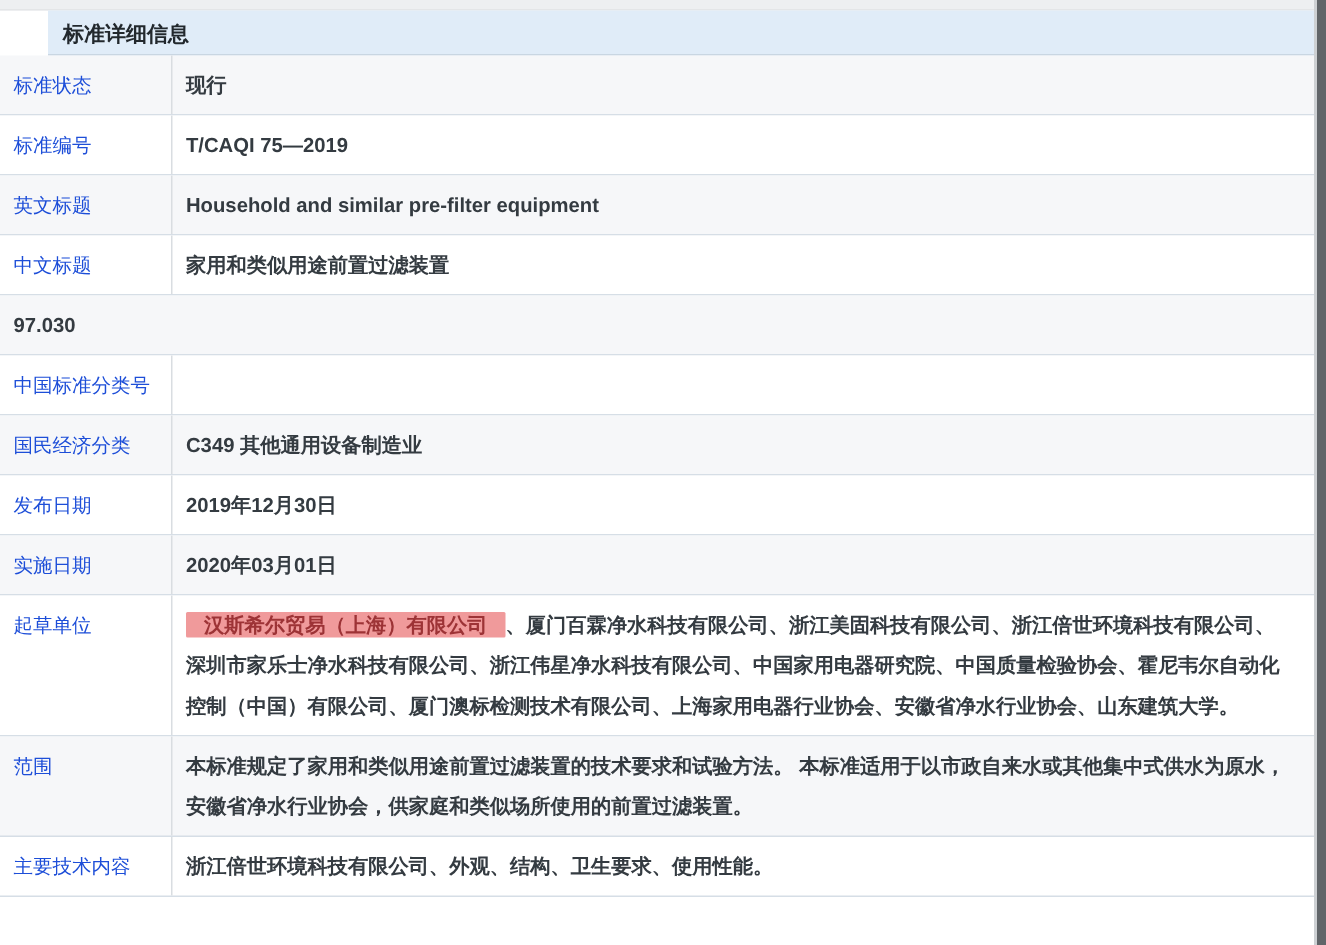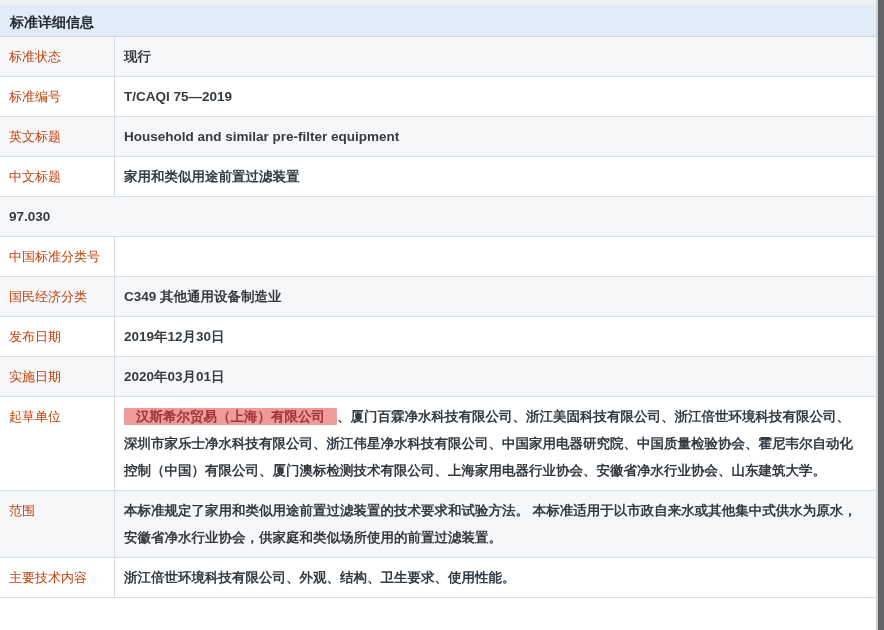--- a/index.html
+++ b/index.html
@@ -21,34 +21,35 @@
   }
   .panel-header {
     background: #e0ecf8;
     height: 30px;
     line-height: 30px;
     padding-left: 10px;
     font-size: 14px;
     font-weight: bold;
     color: #22282d;
     border-bottom: 1px solid #c9d6e2;
+    margin-left: 32px;
   }
   .rows { width: 100%; }
   .row {
     display: flex;
     border-bottom: 1px solid #d6dee6;
     background: #ffffff;
   }
   .row:nth-child(odd) { background: #f6f7f9; }
   .label-cell {
     width: 115px;
     flex: 0 0 115px;
     padding: 9px 4px 9px 9px;
     border-right: 1px solid #d9dde1;
-    color: #c2410c;
+    color: #1d4ed8;
     font-size: 13px;
     line-height: 21px;
   }
   .value-cell {
     flex: 1 1 auto;
     padding: 6px 14px 6px 9px;
     color: #343b41;
     font-size: 13.5px;
     line-height: 27px;
     word-break: break-all;

